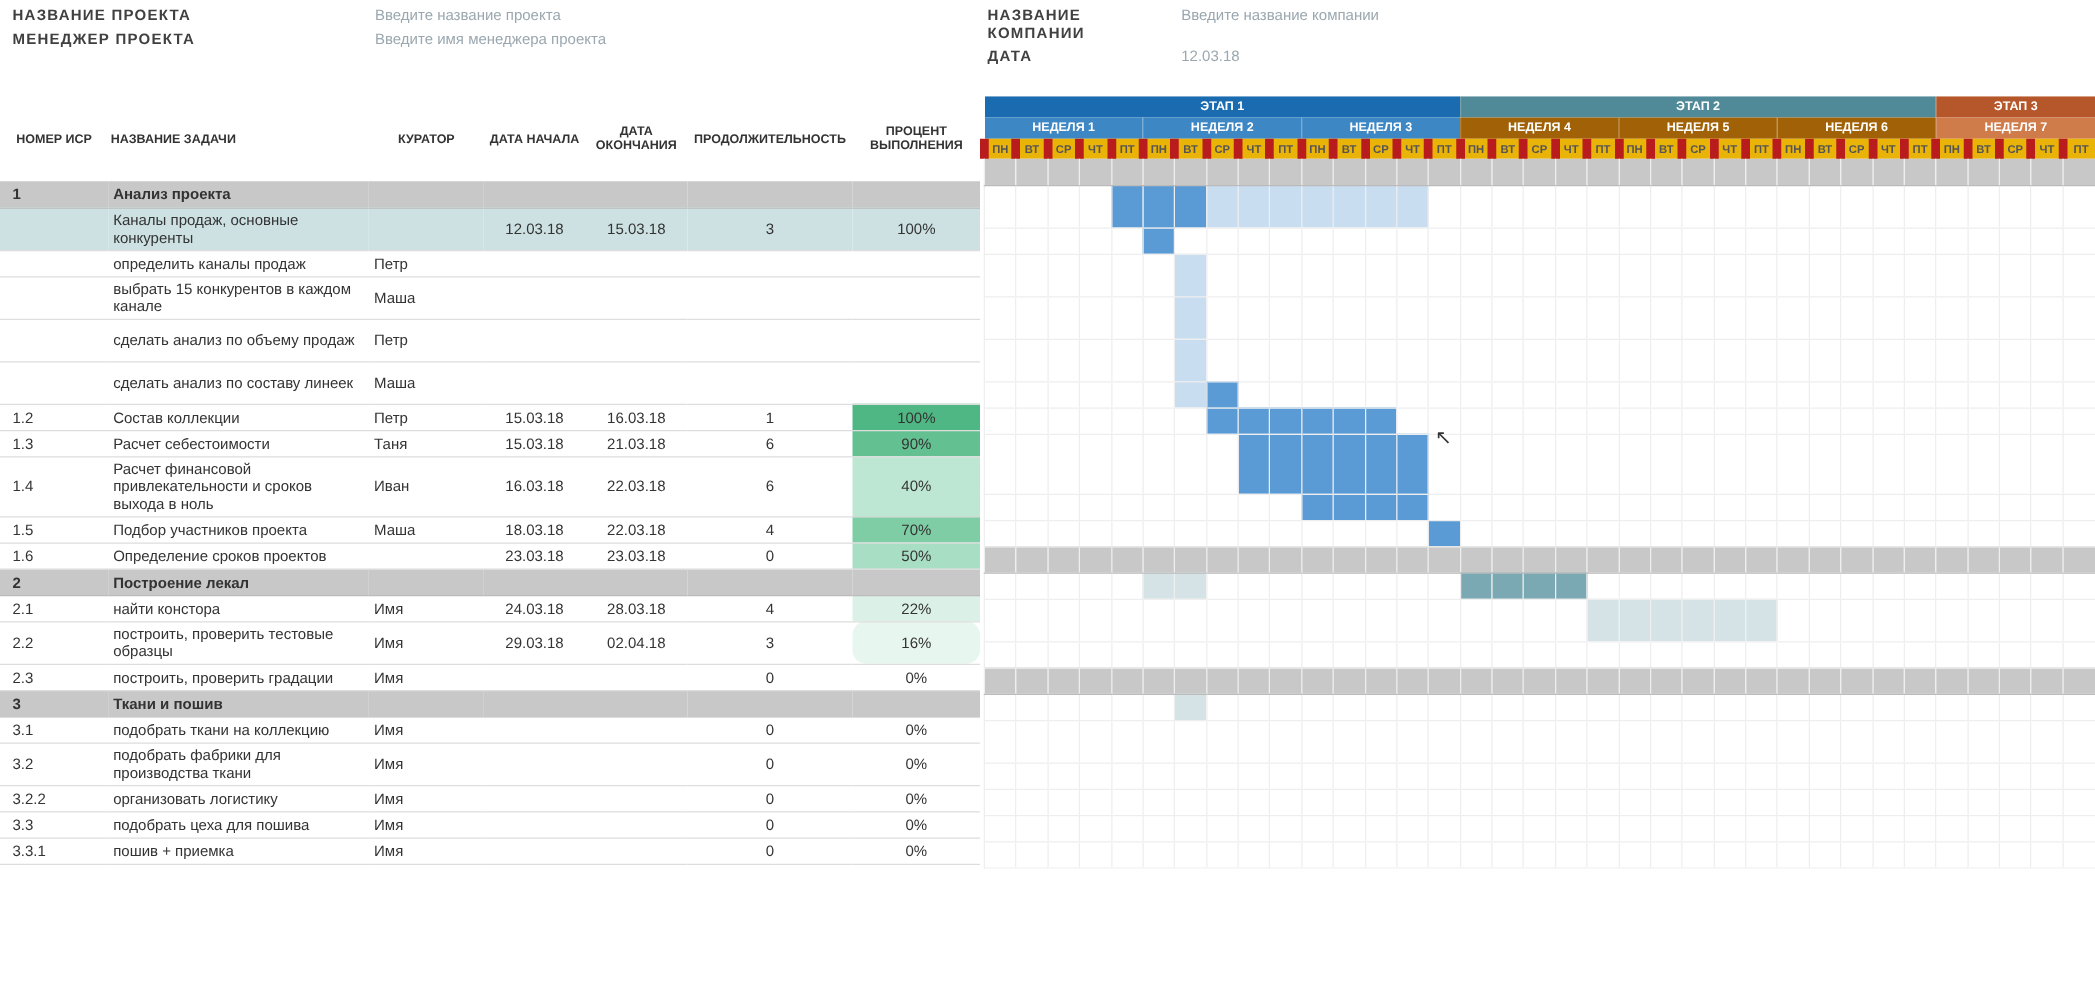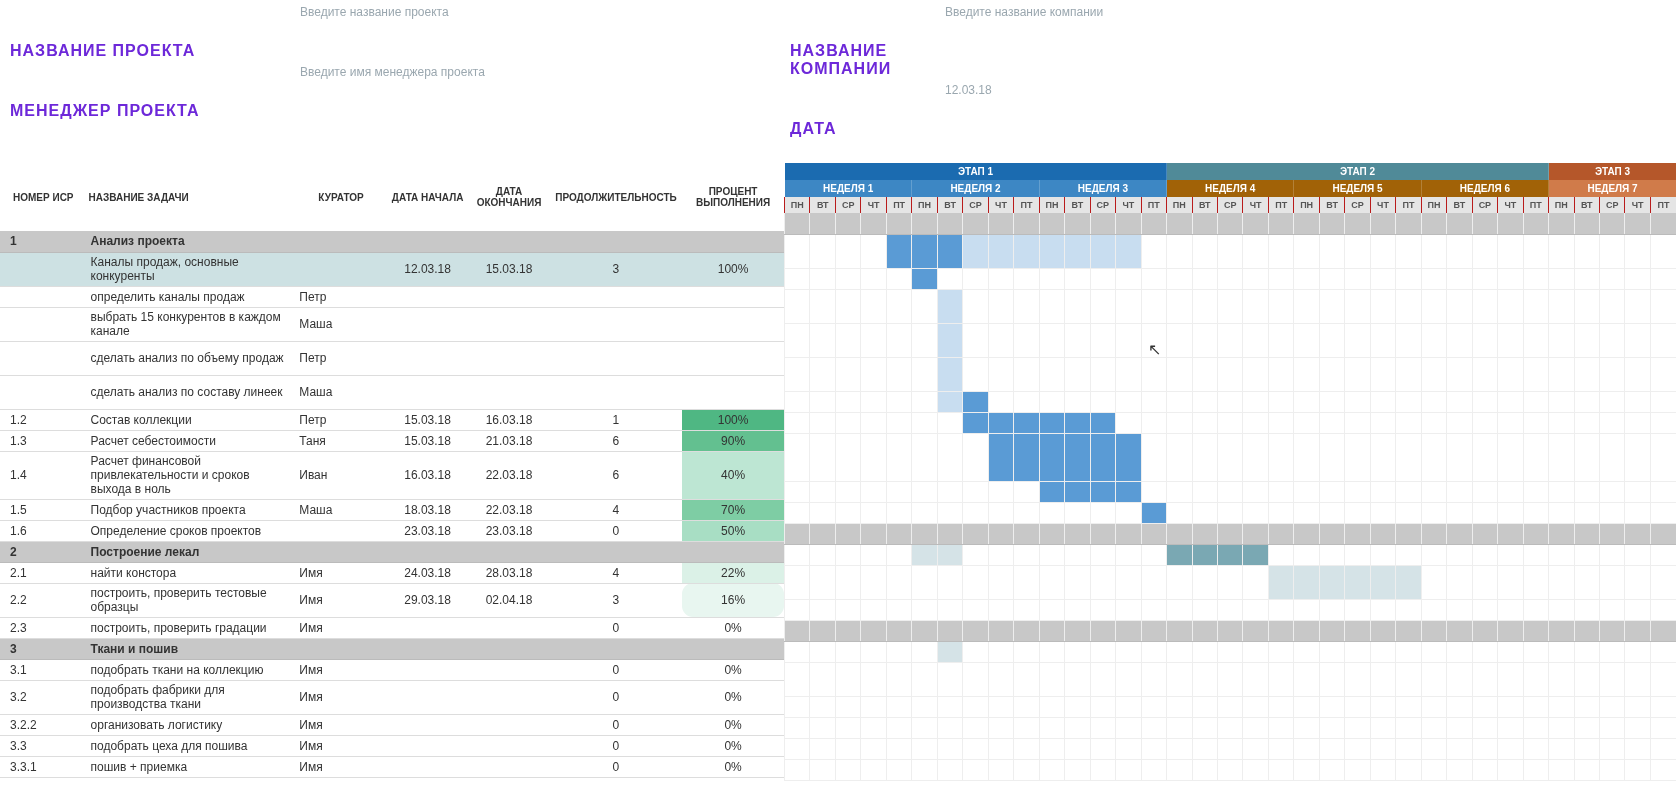--- a/index.html
+++ b/index.html
@@ -3,21 +3,21 @@
 <meta charset="utf-8">
 <style>
   * { box-sizing: border-box; margin: 0; padding: 0; }
   body { font-family: Arial, Helvetica, sans-serif; font-size: 12px; color: #333; background: #fff; width: 1676px; }
   
   
   .info { padding: 5px 10px 20px 10px; display: flex; }
   .info-col { display: flex; flex-direction: column; }
   .info-col.left { width: 780px; }
   .info-row { display: flex; margin-bottom: 5px; }
-  .info-label { width: 290px; font-weight: bold; color: #6d28d9; letter-spacing: 1px; font-size: 16px; margin-top: 37px; }
+  .info-label { width: 290px; font-weight: bold; color: #404040; letter-spacing: 1px; font-size: 12px; }
   .info-value { color: #9aa7af; font-size: 12px; }
   
   
   .sheet { display: flex; }
   .left-pane { width: 784px; }
   .right-pane { flex: 1; overflow: hidden; }
   
   table { border-collapse: collapse; width: 100%; }
   
   
@@ -31,21 +31,21 @@
   .lh th.col-pct { width: 100px; }
   
   
   .rh th { font-size: 10px; font-weight: bold; color: #fff; text-align: center; padding: 3px 0; border-left:1px solid rgba(255,255,255,.2); }
   .rh .phase1 { background: #1b6bb0; }
   .rh .phase2 { background: #508a98; }
   .rh .phase3 { background: #b5572a; }
   .rh .week.p1 { background: #3d87c4; }
   .rh .week.p2 { background: #a16207; text-align: center; }
   .rh .week.p3 { background: #d07b4a; }
-  .rh .day { width: 22px; min-width:22px; background: #e5e5e5; color: #555; font-size:9px; border-left:1px solid #b91c1c; }
+  .rh .day { width: 22px; min-width:22px; background: #eab308; color: #555; font-size:9px; border-left:7px solid #b91c1c; }
   
   
   tbody tr { height: 21px; }
   tbody tr.tall { height: 34px; }
   tbody tr.tall3 { height: 48px; }
   tbody td { border-bottom: 1px solid #ddd; font-size: 12px; color: #333; padding: 2px 4px; vertical-align: middle; }
   tbody tr.group td { background: #c8c8c8; font-weight: bold; border-bottom:1px solid #bbb; }
   tbody td.wbs { padding-left: 10px; }
   tbody td.task { }
   tbody td.center { text-align: center; }

